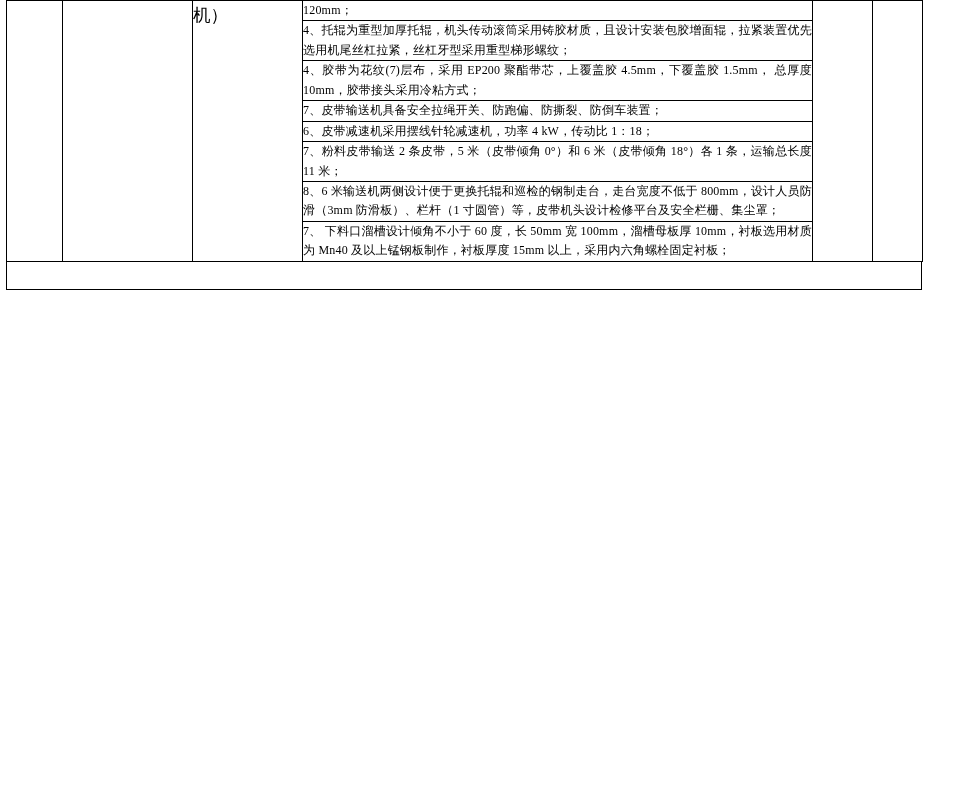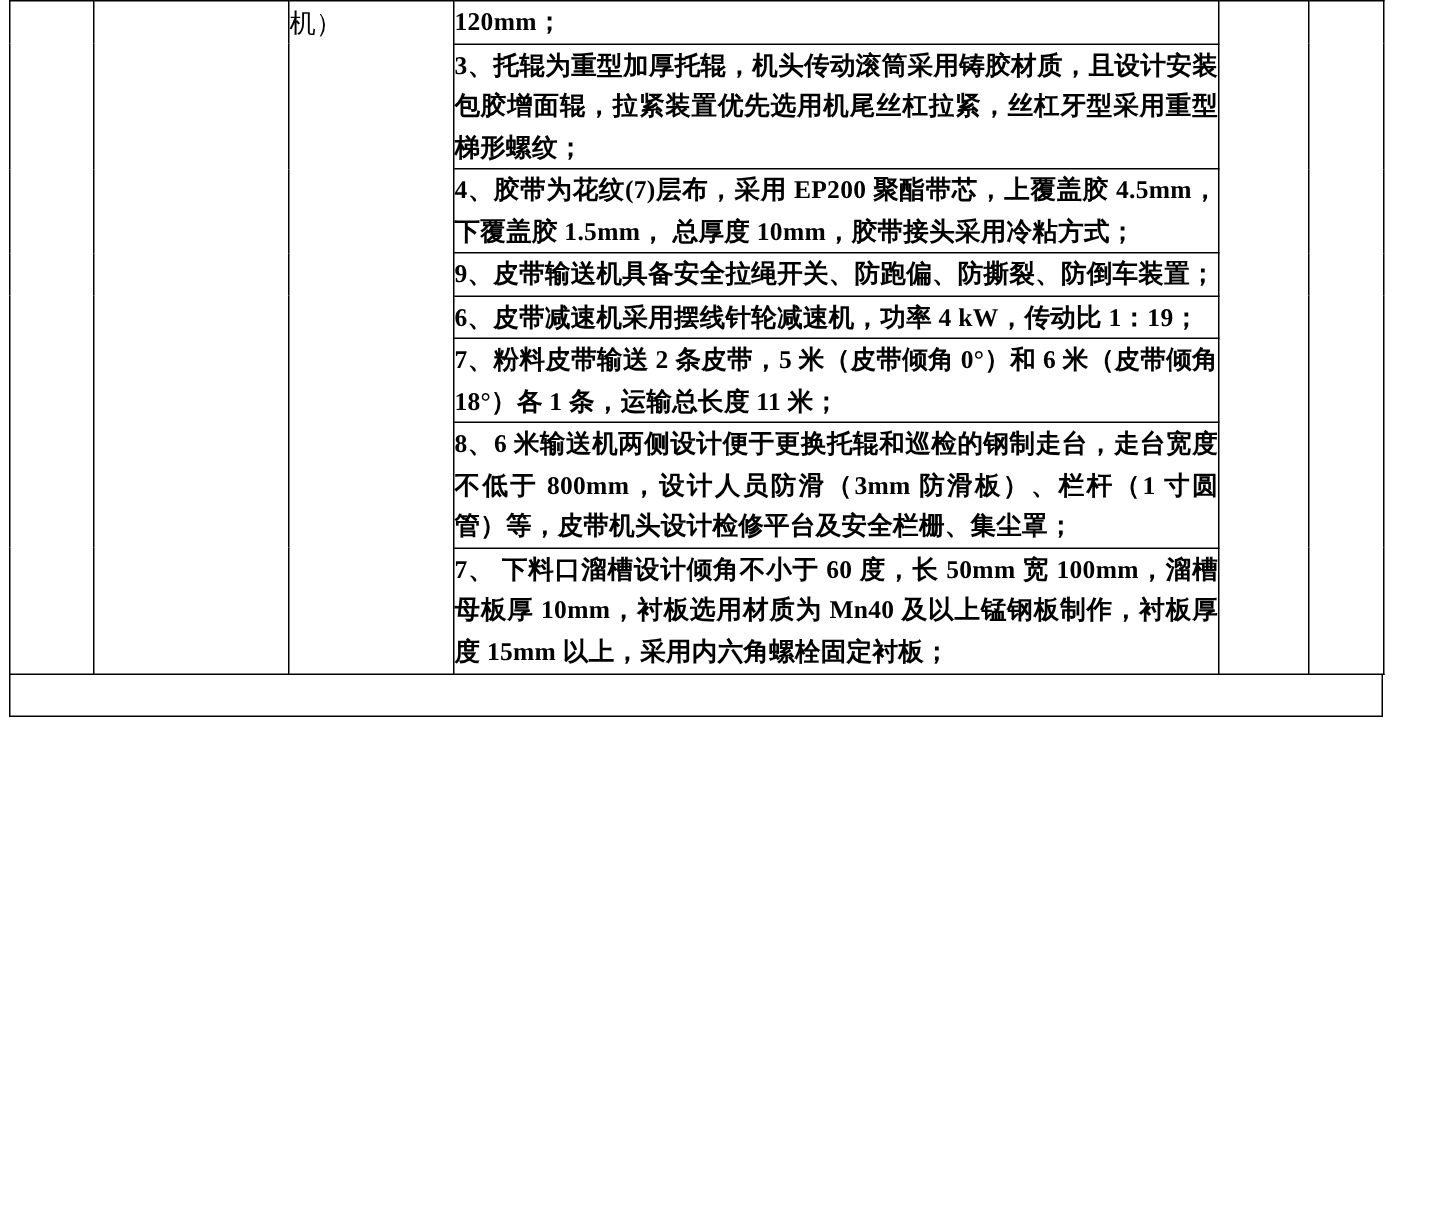--- a/index.html
+++ b/index.html
@@ -34,27 +34,26 @@
   }
   
   col.c1 { width: 56px; }
   col.c2 { width: 130px; }
   col.c3 { width: 110px; }
   col.c4 { width: 510px; }
   col.c5 { width: 60px; }
   col.c6 { width: 50px; }
 
   .cell-text {
-    font-size: 17px;
+    font-size: 12px;
     line-height: 1.62;
     padding: 4px 9px 5px 9px;
     text-align: justify;
     text-justify: inter-ideograph;
     letter-spacing: 0.2px;
-    font-weight: bold;
   }
   .cell-pad-lg {
     padding-top: 10px;
     padding-bottom: 11px;
   }
   .label-cell {
     font-size: 17.5px;
     line-height: 1.6;
     padding-left: 22px;
     vertical-align: middle;
@@ -102,30 +101,30 @@
     <tbody>
       <tr>
         <td rowspan="8"></td>
         <td rowspan="8"></td>
         <td rowspan="8" class="label-cell">机）</td>
         <td class="cell-text first-frag">120mm；</td>
         <td rowspan="8"></td>
         <td rowspan="8"></td>
       </tr>
       <tr>
-        <td class="cell-text">3、托辊为重型加厚托辊，机头传动滚筒采用铸胶材质，且设计安装包胶增面辊，拉紧装置优先选用机尾丝杠拉紧，丝杠牙型采用重型梯形螺纹；</td>
+        <td class="cell-text">4、托辊为重型加厚托辊，机头传动滚筒采用铸胶材质，且设计安装包胶增面辊，拉紧装置优先选用机尾丝杠拉紧，丝杠牙型采用重型梯形螺纹；</td>
       </tr>
       <tr>
         <td class="cell-text">4、胶带为花纹(7)层布，采用 EP200 聚酯带芯，上覆盖胶 4.5mm，下覆盖胶 1.5mm， 总厚度 10mm，胶带接头采用冷粘方式；</td>
       </tr>
       <tr>
-        <td class="cell-text cell-pad-lg">9、皮带输送机具备安全拉绳开关、防跑偏、防撕裂、防倒车装置；</td>
+        <td class="cell-text cell-pad-lg">7、皮带输送机具备安全拉绳开关、防跑偏、防撕裂、防倒车装置；</td>
       </tr>
       <tr>
-        <td class="cell-text cell-pad-lg">6、皮带减速机采用摆线针轮减速机，功率 4 kW，传动比 1：19；</td>
+        <td class="cell-text cell-pad-lg">6、皮带减速机采用摆线针轮减速机，功率 4 kW，传动比 1：18；</td>
       </tr>
       <tr>
         <td class="cell-text cell-pad-lg">7、粉料皮带输送 2 条皮带，5 米（皮带倾角 0°）和 6 米（皮带倾角 18°）各 1 条，运输总长度 11 米；</td>
       </tr>
       <tr>
         <td class="cell-text cell-pad-lg">8、6 米输送机两侧设计便于更换托辊和巡检的钢制走台，走台宽度不低于 800mm，设计人员防滑（3mm 防滑板）、栏杆（1 寸圆管）等，皮带机头设计检修平台及安全栏栅、集尘罩；</td>
       </tr>
       <tr>
         <td class="cell-text">7、 下料口溜槽设计倾角不小于 60 度，长 50mm 宽 100mm，溜槽母板厚 10mm，衬板选用材质为 Mn40 及以上锰钢板制作，衬板厚度 15mm 以上，采用内六角螺栓固定衬板；</td>
       </tr>

